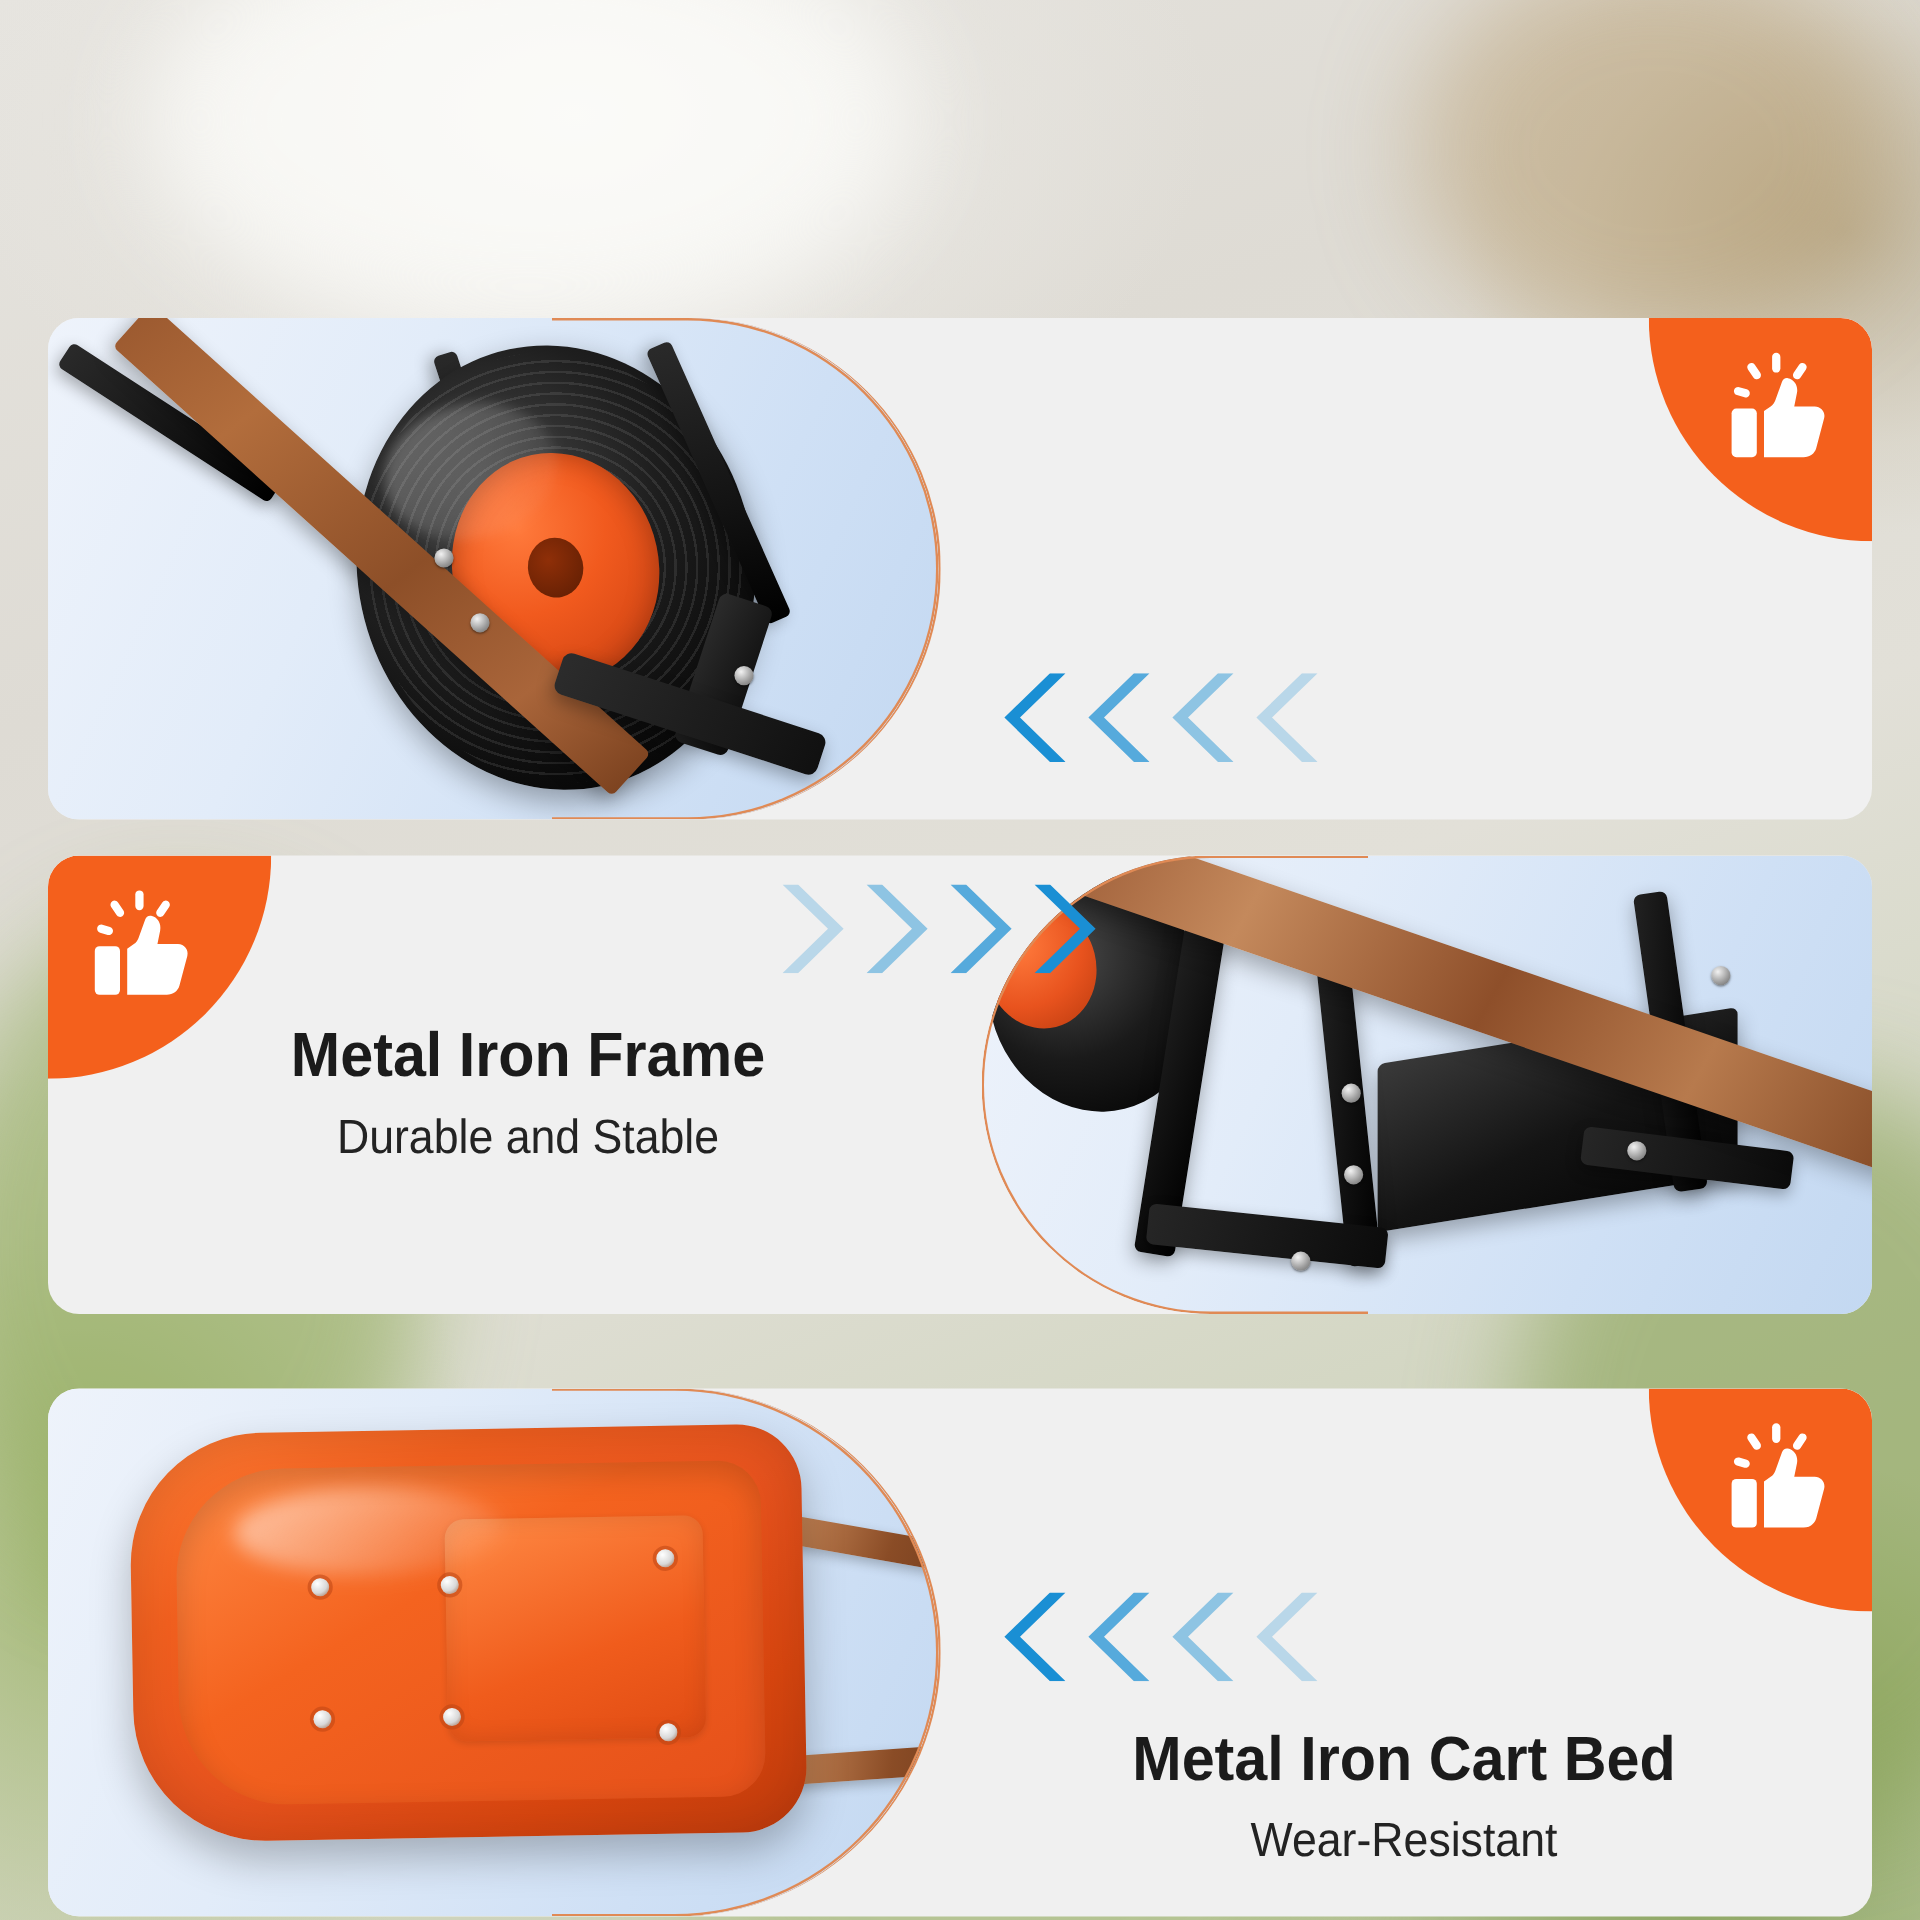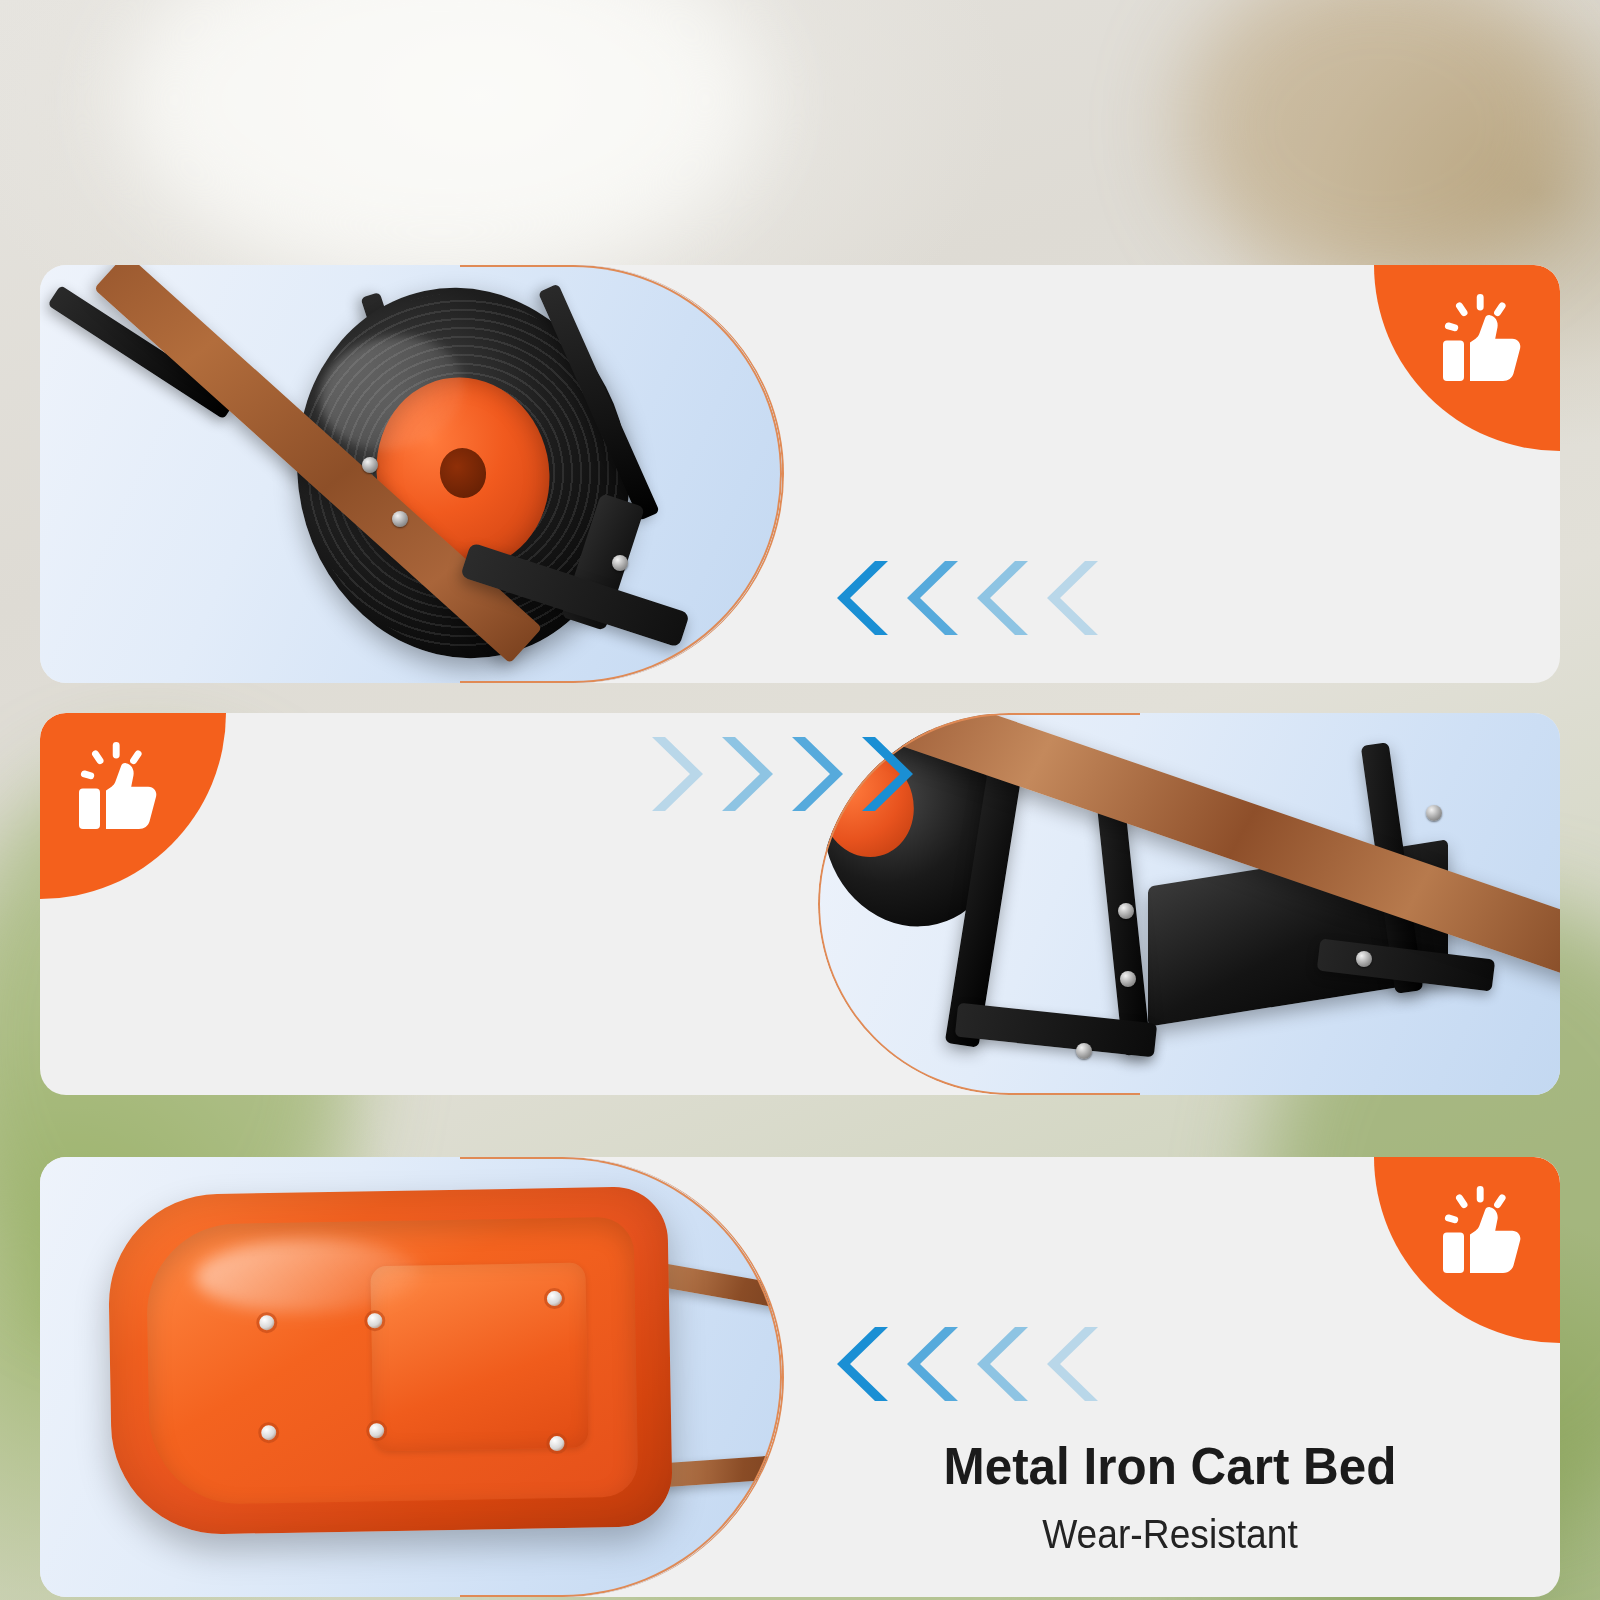--- a/index.html
+++ b/index.html
@@ -239,20 +239,26 @@
           <path d="M13 0 L0 0 L38 37 L0 74 L13 74 L51 37 Z" fill="#1a8fd4" opacity=".46"></path>
         </svg>
       <svg width="60" height="74" viewBox="0 0 60 74">
           <path d="M13 0 L0 0 L38 37 L0 74 L13 74 L51 37 Z" fill="#1a8fd4" opacity=".72"></path>
         </svg>
       <svg width="60" height="74" viewBox="0 0 60 74">
           <path d="M13 0 L0 0 L38 37 L0 74 L13 74 L51 37 Z" fill="#1a8fd4" opacity="1"></path>
         </svg>
     </div>
 
+    <div class="txt" style="left:40px;width:720px;top:140px">
+      <h2>Metal Iron Frame</h2>
+      <p>
+        <span>Durable and Stable</span>
+      </p>
+    </div>
 
     <div class="badge tl">
       <div class="shape"></div>
       <svg width="96" height="96" viewBox="0 0 64 64">
         <g fill="#ffffff">
           <rect x="28.5" y="2" width="4.6" height="11" rx="2.3"></rect>
           <rect x="16.2" y="7.2" width="4.6" height="10" rx="2.3" transform="rotate(-34 18.5 12.2)"></rect>
           <rect x="41.6" y="7.2" width="4.6" height="10" rx="2.3" transform="rotate(34 43.9 12.2)"></rect>
           <rect x="9.4" y="19.4" width="4.6" height="9" rx="2.3" transform="rotate(-74 11.7 23.9)"></rect>
           <rect x="6" y="33" width="14" height="27" rx="2.6"></rect>

